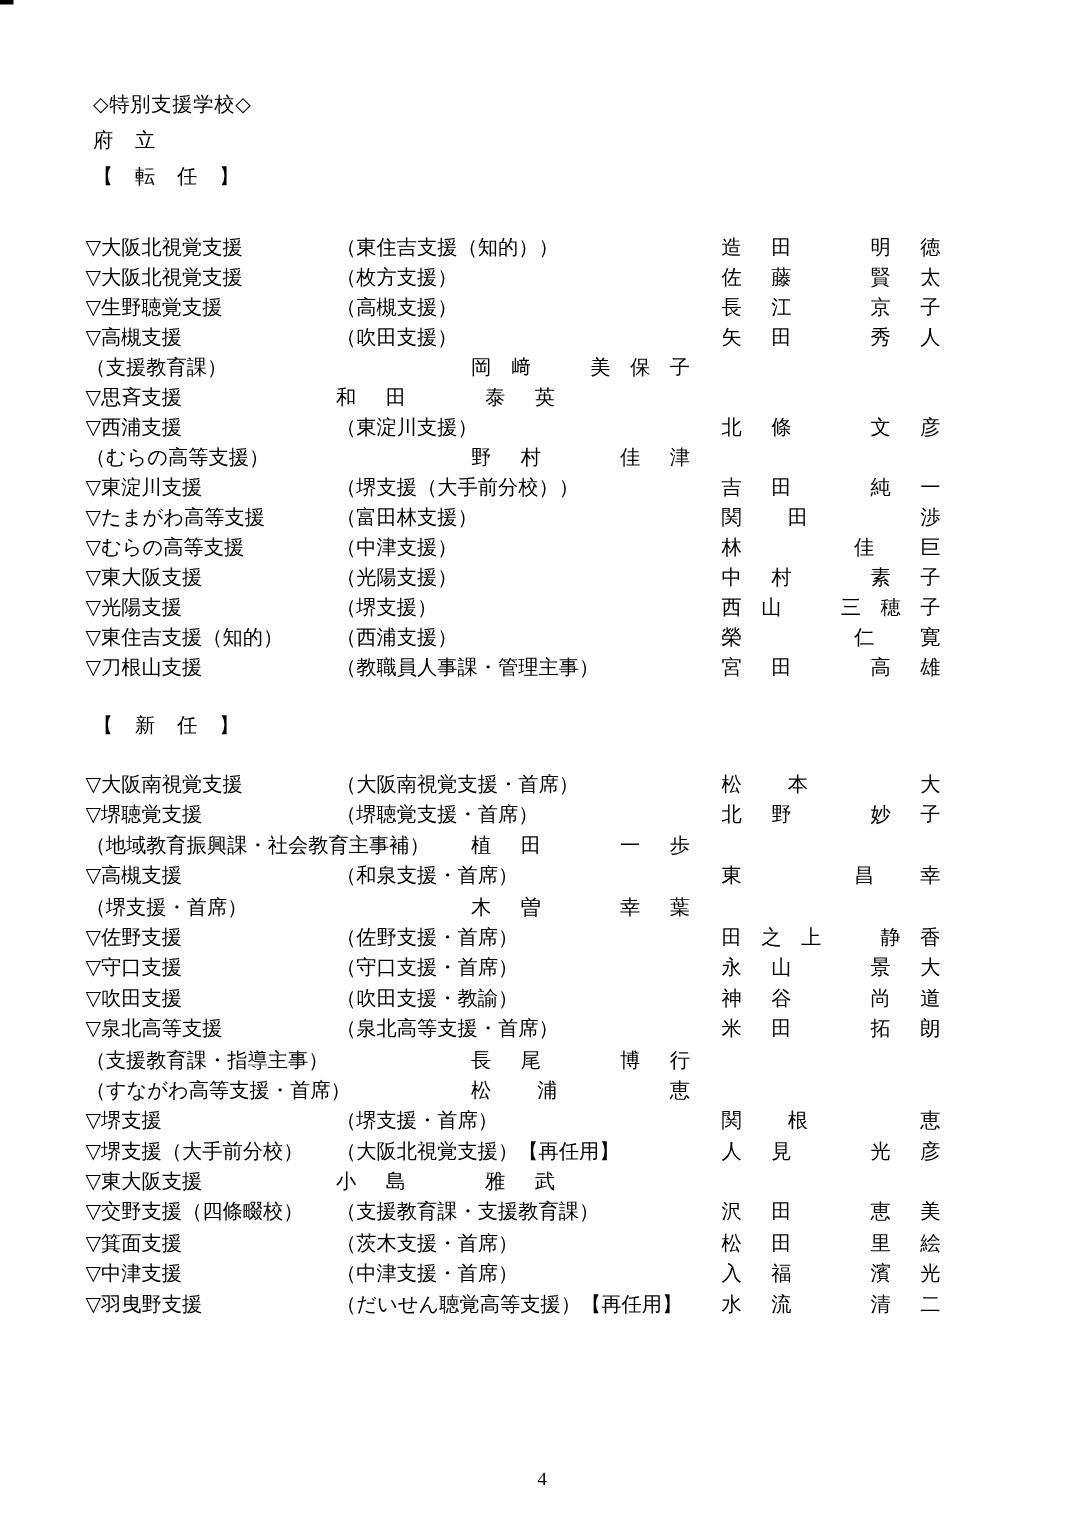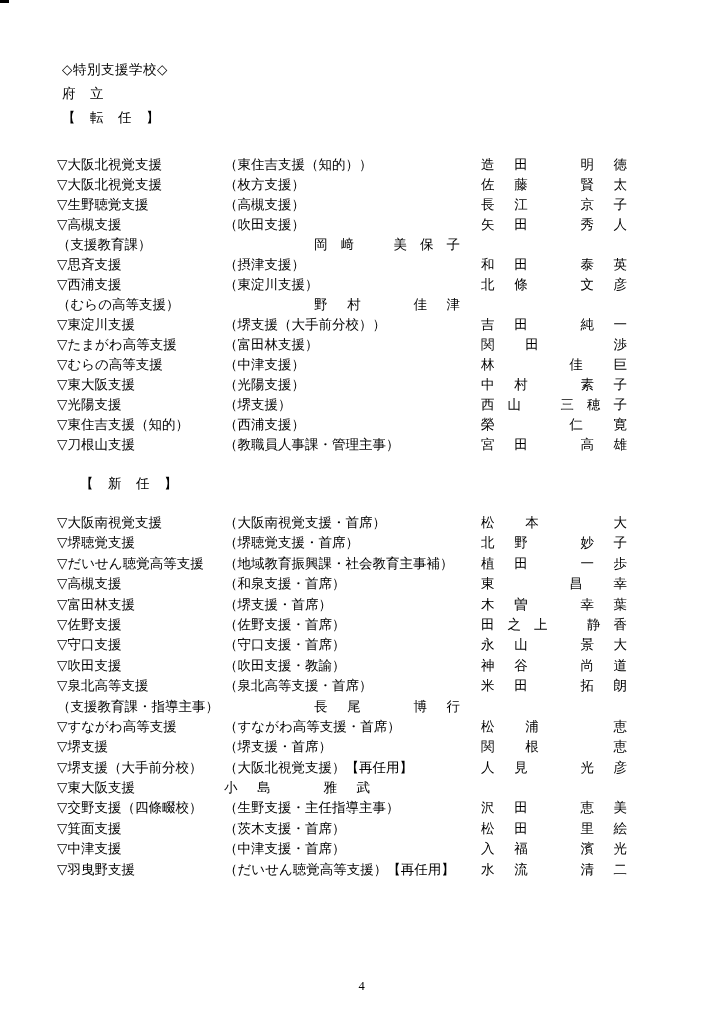--- a/index.html
+++ b/index.html
@@ -6,21 +6,21 @@
   body {
     width:723px; height:1024px; background:#ffffff; position:relative;
     font-family:"Liberation Serif","DejaVu Serif",serif;
     color:#000; overflow:hidden;
   }
   .abs { position:absolute; }
   
   .doc-header { top:58px; left:62px; }
   .doc-header > div { line-height:24px; font-size:13.5px; letter-spacing:0.5px; white-space:pre; }
   
-  .sec2-title { top:474px; left:62px; line-height:20px; font-size:13.5px; letter-spacing:0.5px; white-space:pre;margin-left:18px; }
+  .sec2-title { top:474px; left:62px; line-height:20px; font-size:13.5px; letter-spacing:0.5px; white-space:pre; }
   
   .rows { left:57px; }
   .rows-1 { top:155px; }
   .rows-2 { top:513px; }
   .row { display:flex; height:20px; line-height:20px; font-size:13.5px; }
   .rows-2 .row { height:20.4px; line-height:20.4px; }
   .col-school { width:167px; white-space:pre; }
   .col-from   { width:257px; white-space:pre; }
   .col-name   { width:146px; display:flex; justify-content:space-between; }
   .col-name span { flex:0 0 auto; }
@@ -92,21 +92,20 @@
         <span>岡</span>
         <span>﨑</span>
         <span class="nsp"></span>
         <span>美</span>
         <span>保</span>
         <span>子</span>
       </span>
   </div>
     <div class="row">
     <span class="col-school">▽思斉支援</span>
-    <span class="col-from">（摂津支援）</span>
     <span class="col-name">
         <span>和</span>
         <span>田</span>
         <span class="nsp"></span>
         <span>泰</span>
         <span>英</span>
       </span>
   </div>
     <div class="row">
     <span class="col-school">▽西浦支援</span>
@@ -224,42 +223,40 @@
     <span class="col-from">（堺聴覚支援・首席）</span>
     <span class="col-name">
         <span>北</span>
         <span>野</span>
         <span class="nsp"></span>
         <span>妙</span>
         <span>子</span>
       </span>
   </div>
     <div class="row">
-    <span class="col-school">▽だいせん聴覚高等支援</span>
     <span class="col-from">（地域教育振興課・社会教育主事補）</span>
     <span class="col-name">
         <span>植</span>
         <span>田</span>
         <span class="nsp"></span>
         <span>一</span>
         <span>歩</span>
       </span>
   </div>
     <div class="row">
     <span class="col-school">▽高槻支援</span>
     <span class="col-from">（和泉支援・首席）</span>
     <span class="col-name">
         <span>東</span>
         <span class="nsp"></span>
         <span>昌</span>
         <span>幸</span>
       </span>
   </div>
     <div class="row">
-    <span class="col-school">▽富田林支援</span>
     <span class="col-from">（堺支援・首席）</span>
     <span class="col-name">
         <span>木</span>
         <span>曽</span>
         <span class="nsp"></span>
         <span>幸</span>
         <span>葉</span>
       </span>
   </div>
     <div class="row">
@@ -311,21 +308,20 @@
     <span class="col-from">（支援教育課・指導主事）</span>
     <span class="col-name">
         <span>長</span>
         <span>尾</span>
         <span class="nsp"></span>
         <span>博</span>
         <span>行</span>
       </span>
   </div>
     <div class="row">
-    <span class="col-school">▽すながわ高等支援</span>
     <span class="col-from">（すながわ高等支援・首席）</span>
     <span class="col-name">
         <span>松</span>
         <span>浦</span>
         <span class="nsp"></span>
         <span>恵</span>
       </span>
   </div>
     <div class="row">
     <span class="col-school">▽堺支援</span>
@@ -353,21 +349,21 @@
     <span class="col-name">
         <span>小</span>
         <span>島</span>
         <span class="nsp"></span>
         <span>雅</span>
         <span>武</span>
       </span>
   </div>
     <div class="row">
     <span class="col-school">▽交野支援（四條畷校）</span>
-    <span class="col-from">（生野支援・主任指導主事）</span>
+    <span class="col-from">（支援教育課・支援教育課）</span>
     <span class="col-name">
         <span>沢</span>
         <span>田</span>
         <span class="nsp"></span>
         <span>恵</span>
         <span>美</span>
       </span>
   </div>
     <div class="row">
     <span class="col-school">▽箕面支援</span>

